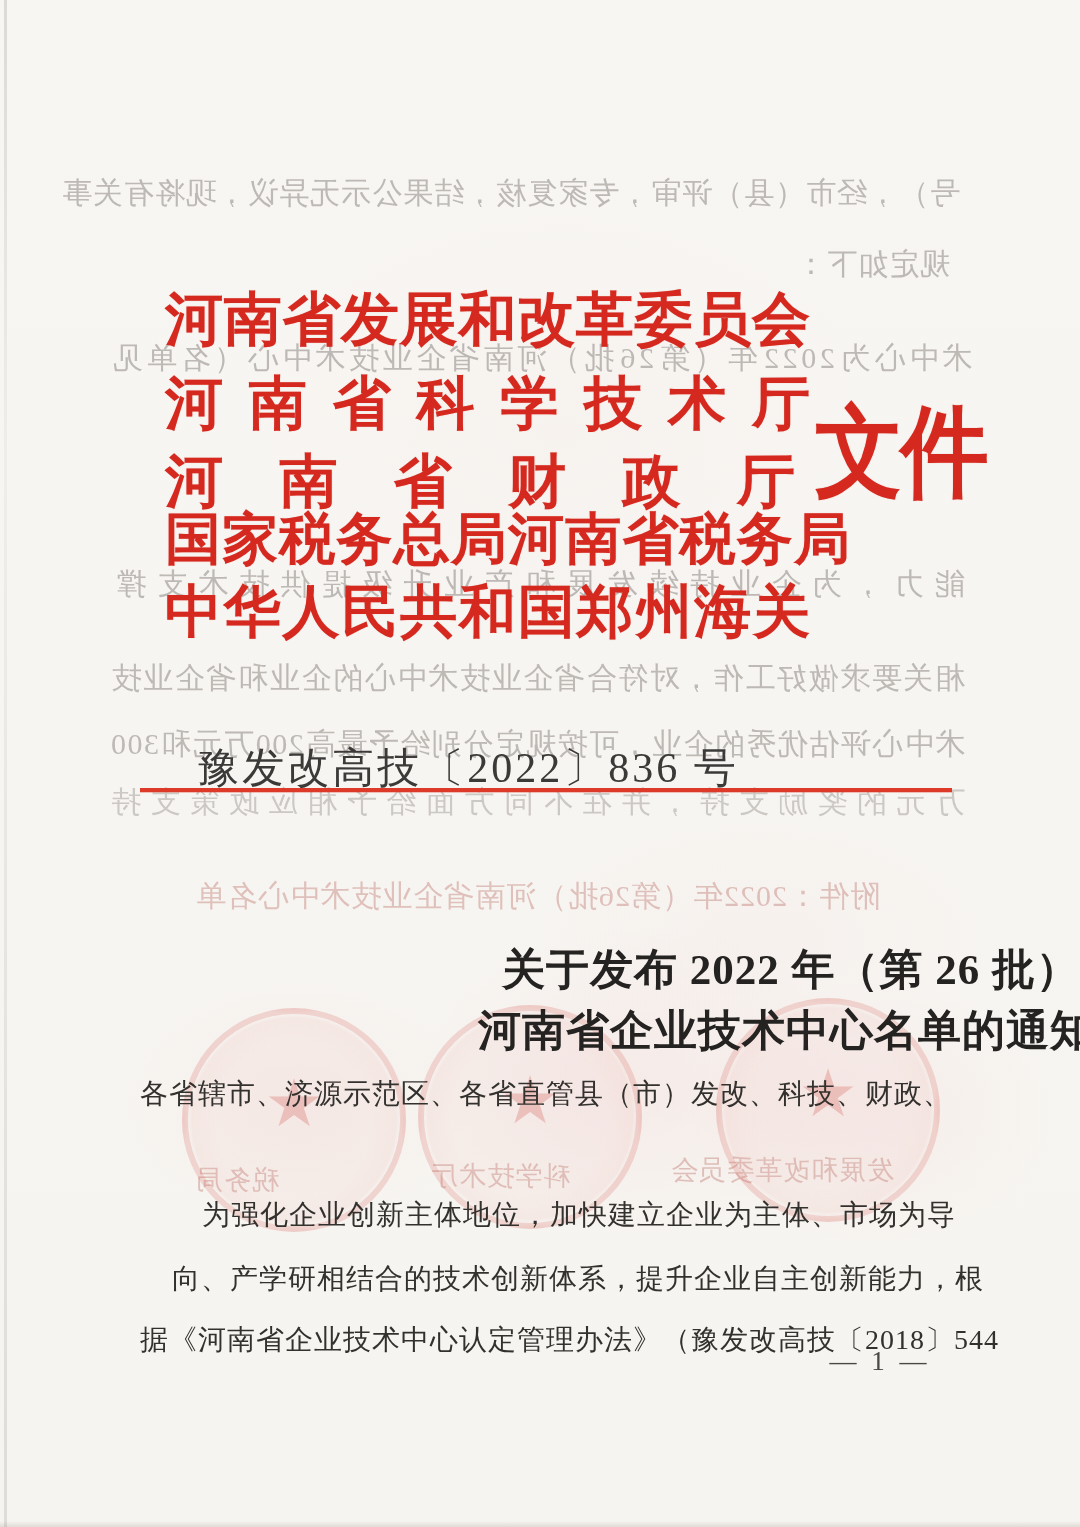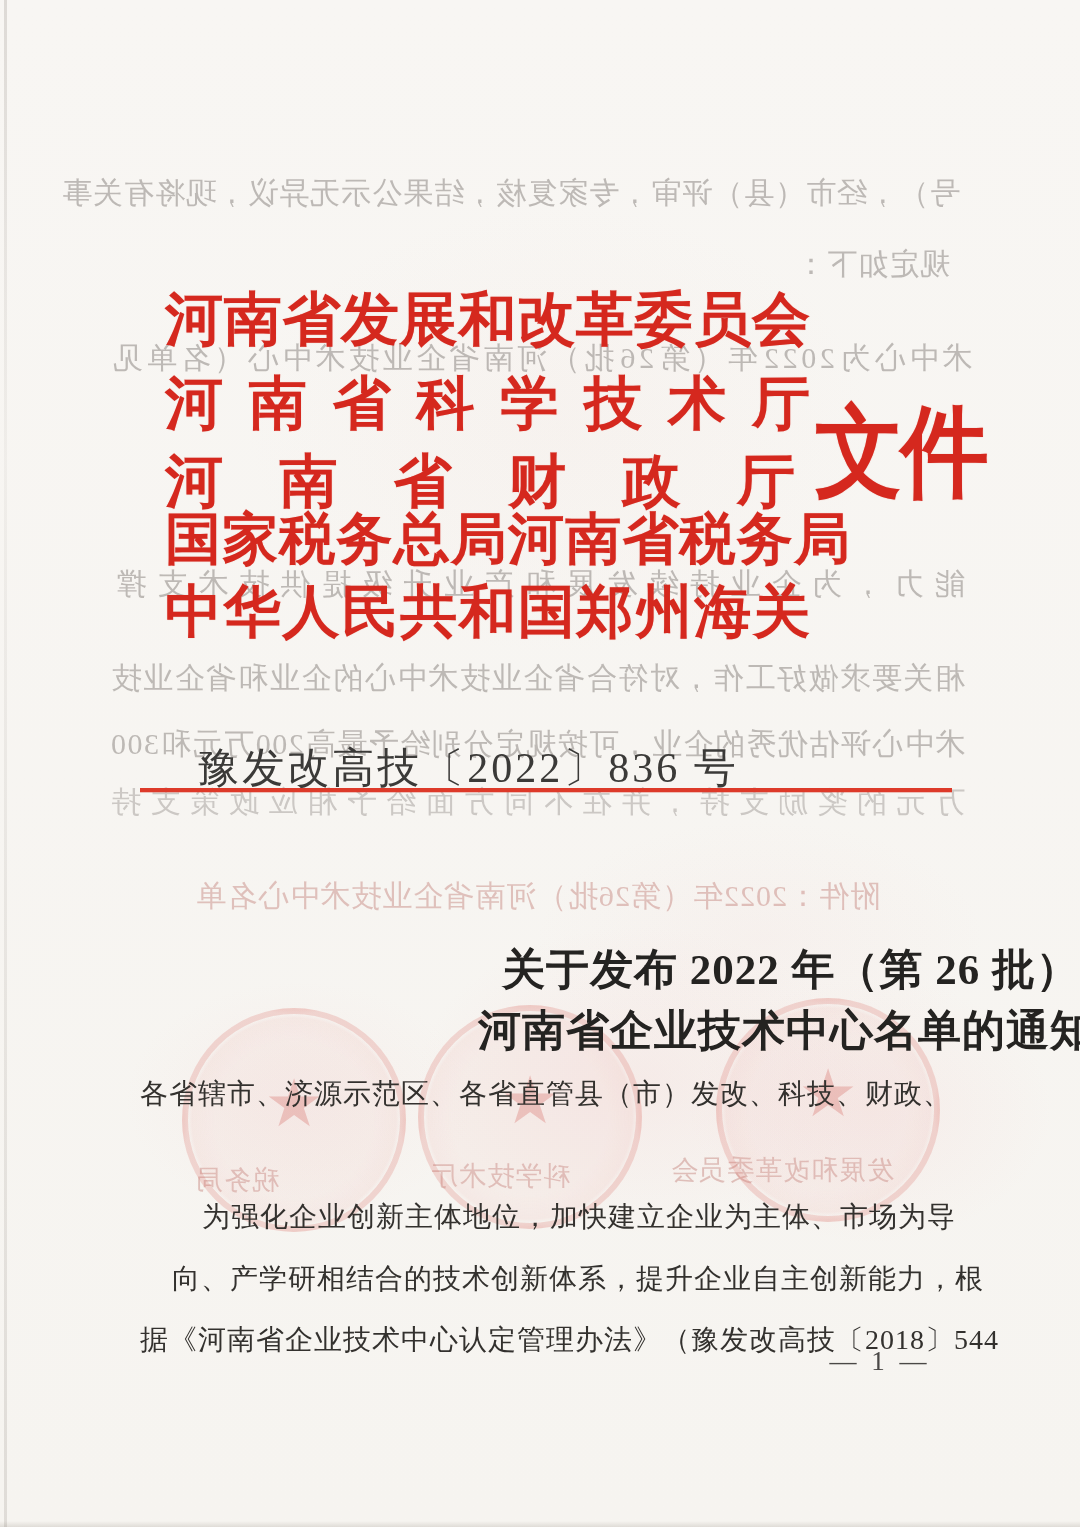--- a/index.html
+++ b/index.html
@@ -346,19 +346,19 @@
   <div class="doc-type">文件</div>
 
   <div class="doc-number">豫发改高技〔2022〕836 号</div>
 
   <div class="red-rule"></div>
 
   <div class="title-line" style="top:896px;">关于发布 2022 年（第 26 批）</div>
   <div class="title-line" style="top:957px;padding-left:14px;">河南省企业技术中心名单的通知</div>
 
   <div class="body-line" style="left:140px;top:1076px;">各省辖市、济源示范区、各省直管县（市）发改、科技、财政、</div>
-  <div class="body-line" style="left:202px;top:1199px;">为强化企业创新主体地位，加快建立企业为主体、市场为导</div>
+  <div class="body-line" style="left:202px;top:1199px;font-family:Liberation Mono, monospace;">为强化企业创新主体地位，加快建立企业为主体、市场为导</div>
   <div class="body-line" style="left:132px;top:1261px;margin-left:40px;">向、产学研相结合的技术创新体系，提升企业自主创新能力，根</div>
   <div class="body-line" style="left:140px;top:1322px;">据《河南省企业技术中心认定管理办法》（豫发改高技〔2018〕544</div>
 
   <div class="page-number">— 1 —</div>
 
 </div>
 
 </body></html>

